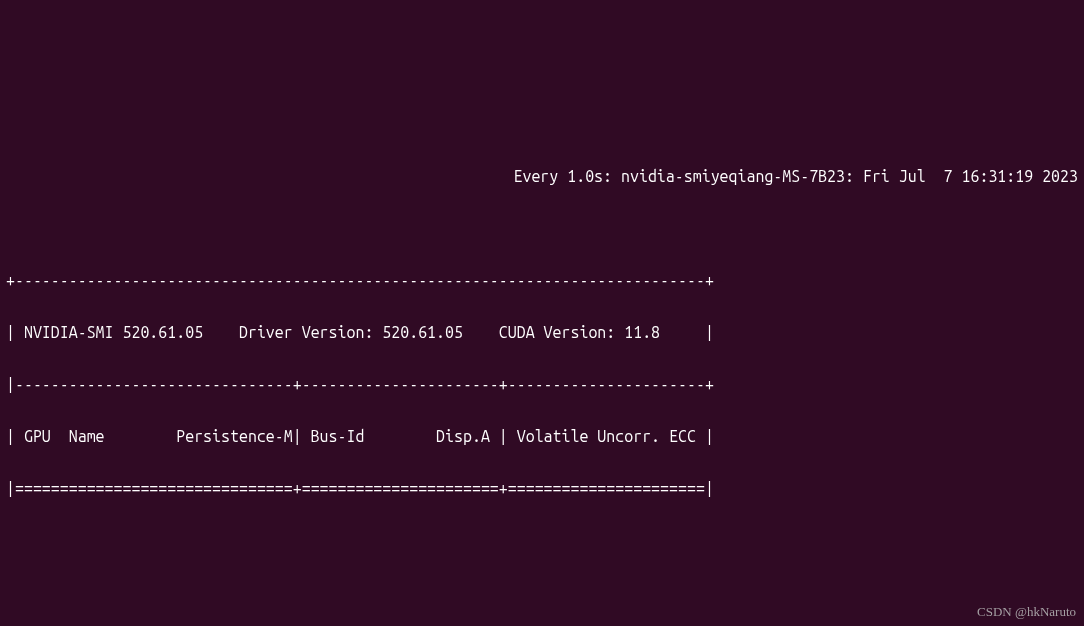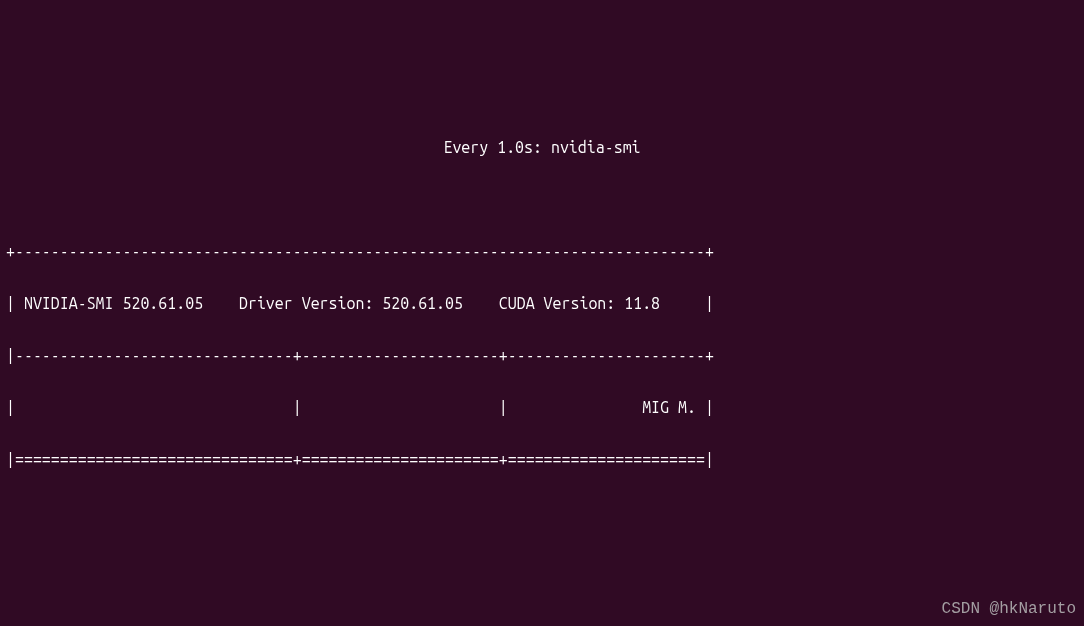--- a/index.html
+++ b/index.html
@@ -17,45 +17,46 @@
       height: 626px;
       overflow: hidden;
       white-space: pre;
       padding: 0;
     }
     .terminal {
       padding: 4px 6px;
     }
     .header-line {
       display: flex;
-      justify-content: center;
+      justify-content: flex-end;
       white-space: pre;
+      margin-top: 29px;
     }
     .watermark {
       position: absolute;
       bottom: 4px;
       right: 8px;
       color: #b8b8b8;
-      font-size: 16px;
-      font-family: Liberation Mono, monospace;
+      font-size: 13px;
+      font-family: Liberation Serif, serif;
       opacity: 0.85;
     }
   </style>
 </head>
 <body>
 
 
 
 <div class="terminal">
-<div class="header-line"><span><span>Every 1.0s: </span><span>nvidia-smi</span></span></div>
+<div class="header-line"><span><span>Every 1.0s: </span><span>nvidia-smi</span></span><span>yeqiang-MS-7B23: Fri Jul  7 16:31:19 2023</span></div>
 <div> </div>
 <div>+-----------------------------------------------------------------------------+</div>
 <div>| NVIDIA-SMI 520.61.05    Driver Version: 520.61.05    CUDA Version: 11.8     |</div>
 <div>|-------------------------------+----------------------+----------------------+</div>
-<div>|                               |                      |               MIG M. |</div>
+<div>| GPU  Name        Persistence-M| Bus-Id        Disp.A | Volatile Uncorr. ECC |</div>
 <div>|===============================+======================+======================|</div>
 
 
 
 
 
 
 
 
 

